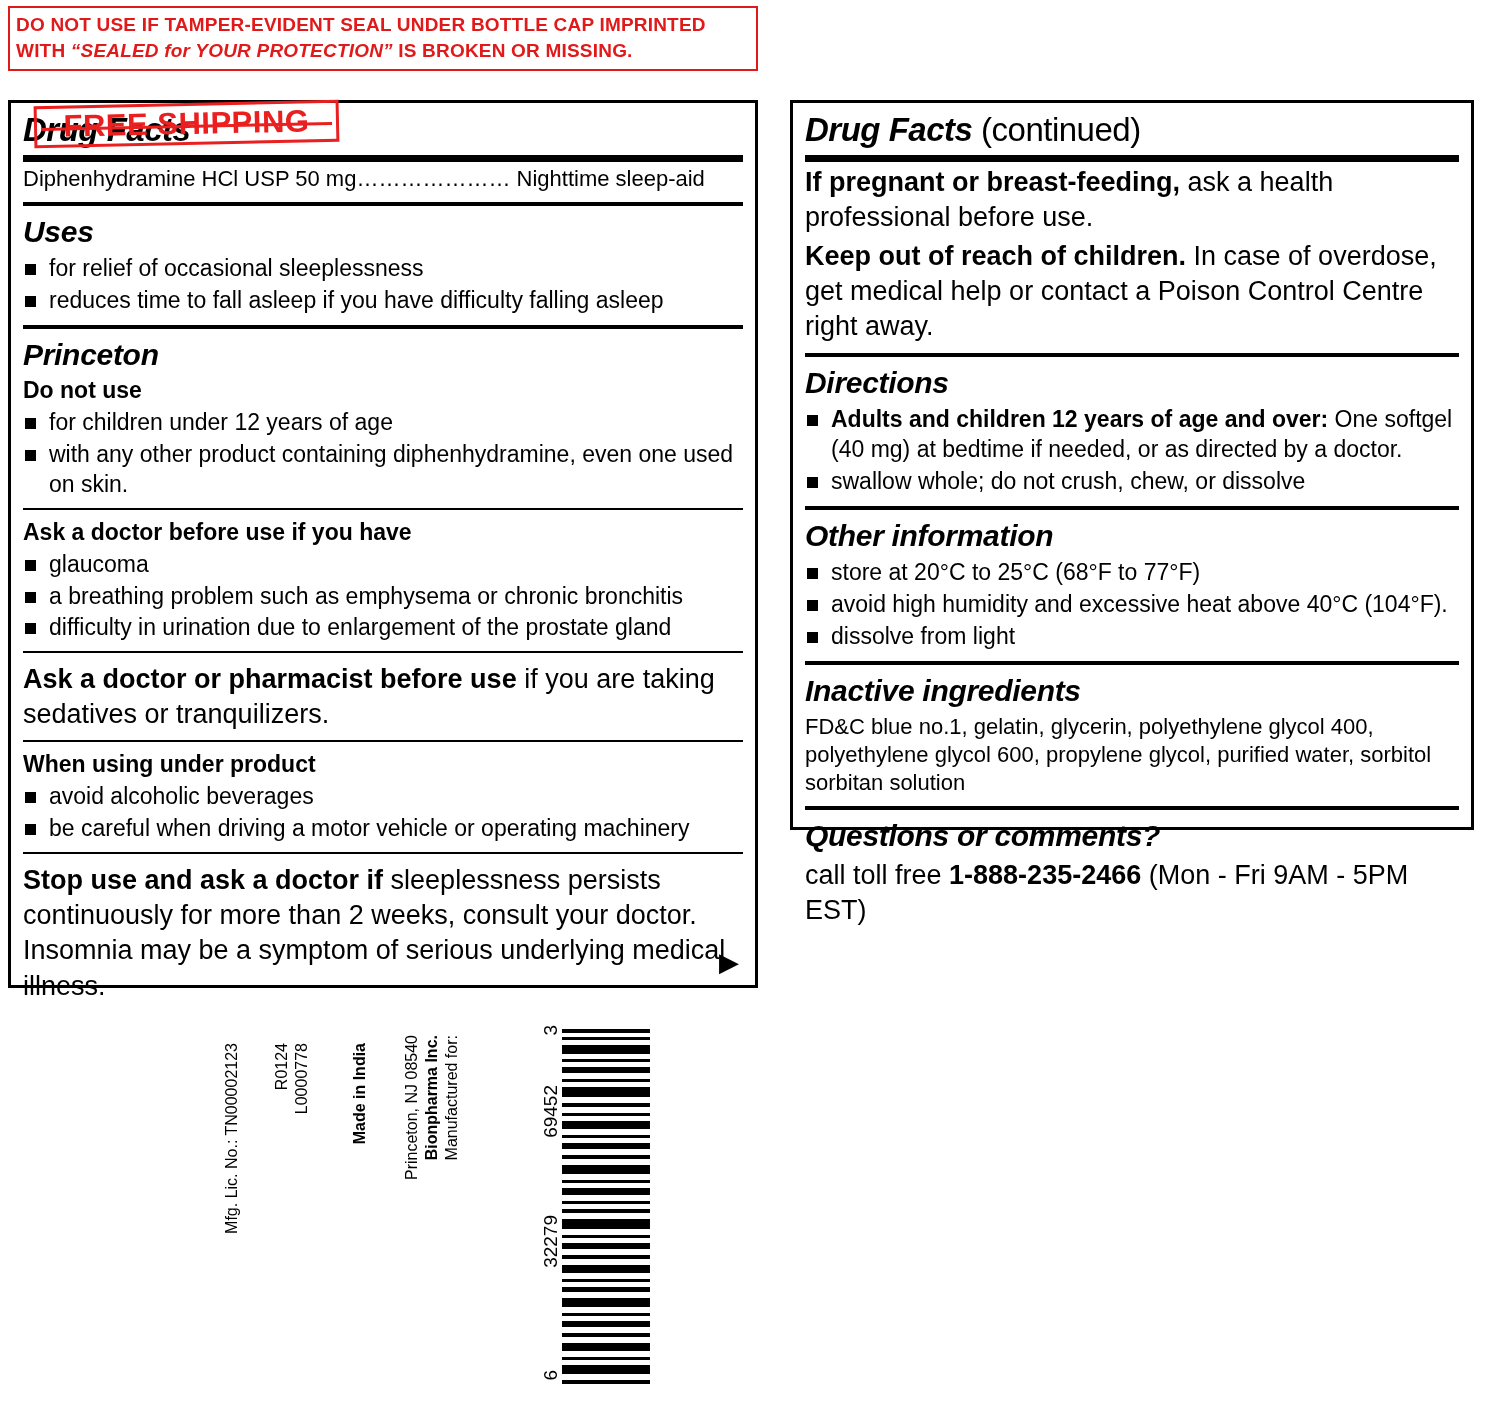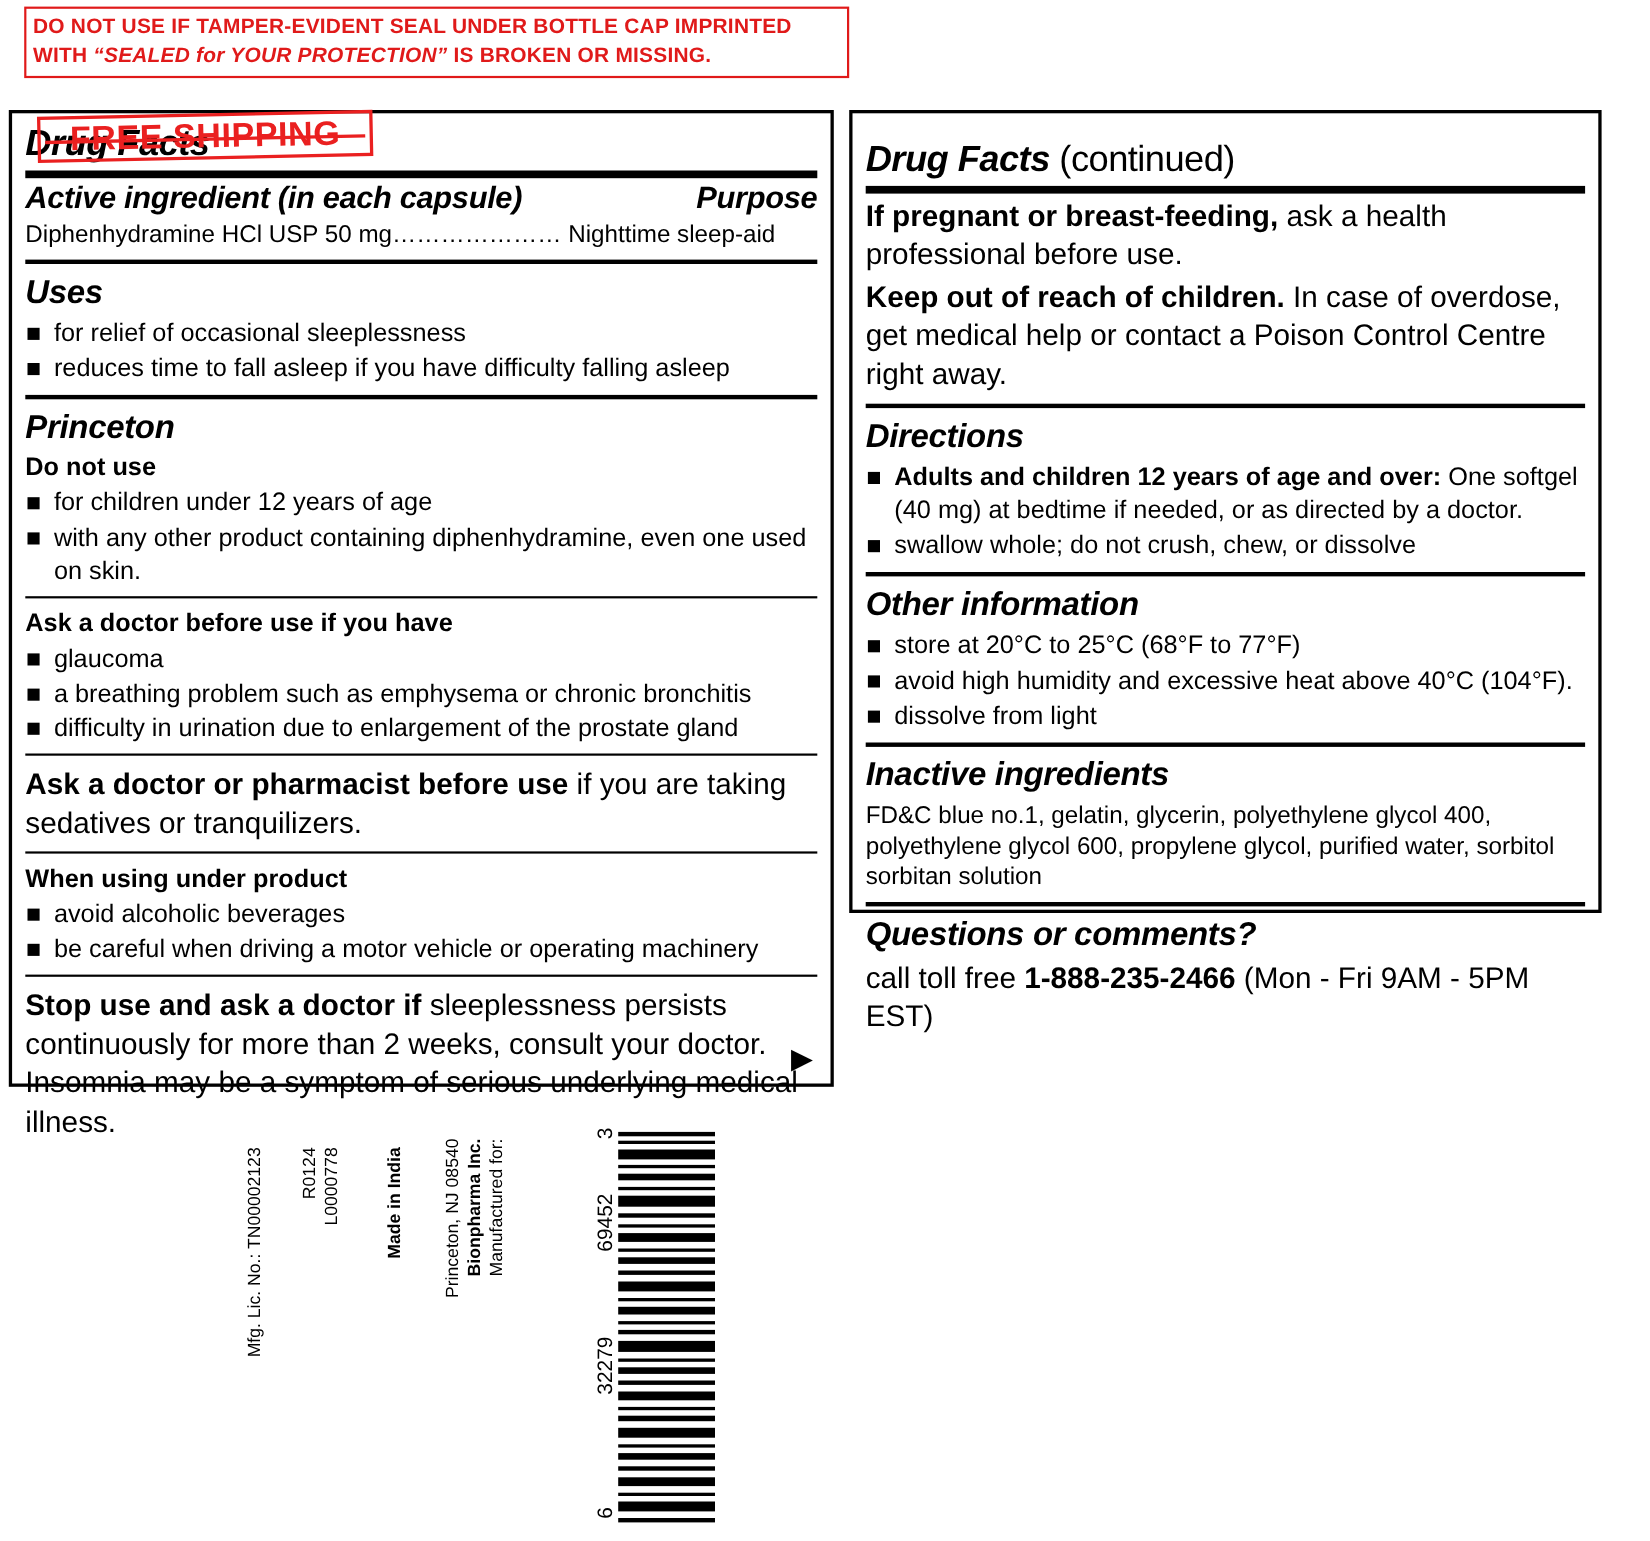--- a/index.html
+++ b/index.html
@@ -18,21 +18,20 @@
 
   
   .tamper-box {
     position: absolute;
     left: 8px;
     top: 6px;
     width: 750px;
     border: 2px solid #e01a1a;
     box-sizing: border-box;
     padding: 4px 6px 6px 6px;
-    margin-left: 14px;
   }
   .tamper-text {
     color: #e01a1a;
     font-weight: bold;
     font-size: 19px;
     line-height: 1.35;
     letter-spacing: 0.2px;
   }
   .tamper-text .em {
     font-style: italic;
@@ -46,25 +45,25 @@
     background: #fff;
   }
   .panel-left {
     left: 8px;
     top: 100px;
     width: 750px;
     height: 888px;
     padding: 6px 10px 4px 10px;
   }
   .panel-right {
-    left: 772px;
+    left: 790px;
     top: 100px;
     width: 684px;
     height: 730px;
-    padding: 20px 10px 4px 10px;
+    padding: 6px 10px 4px 10px;
   }
 
   .dfacts-title {
     font-size: 33px;
     font-style: italic;
     font-weight: bold;
     letter-spacing: -0.5px;
     padding: 2px 0 6px 2px;
   }
   .dfacts-title .cont {
@@ -241,24 +240,20 @@
   <div class="tamper-text">
     <span>WITH </span><span class="em">“SEALED for YOUR PROTECTION”</span><span> IS BROKEN OR MISSING.</span>
   </div>
 </div>
 
 <div class="panel panel-left">
 
   <div class="dfacts-title">Drug Facts</div>
   <div class="rule-thick"></div>
 
-  <div class="row-head">
-    <div class="left">Active ingredient (in each capsule)</div>
-    <div class="right">Purpose</div>
-  </div>
   <div class="body-line">Diphenhydramine HCl USP 50 mg………………… Nighttime sleep-aid</div>
 
   <div class="rule-med"></div>
 
   <div class="sec-head">Uses</div>
   <ul class="bullets">
     <li>for relief of occasional sleeplessness</li>
     <li>reduces time to fall asleep if you have difficulty falling asleep</li>
   </ul>
 

